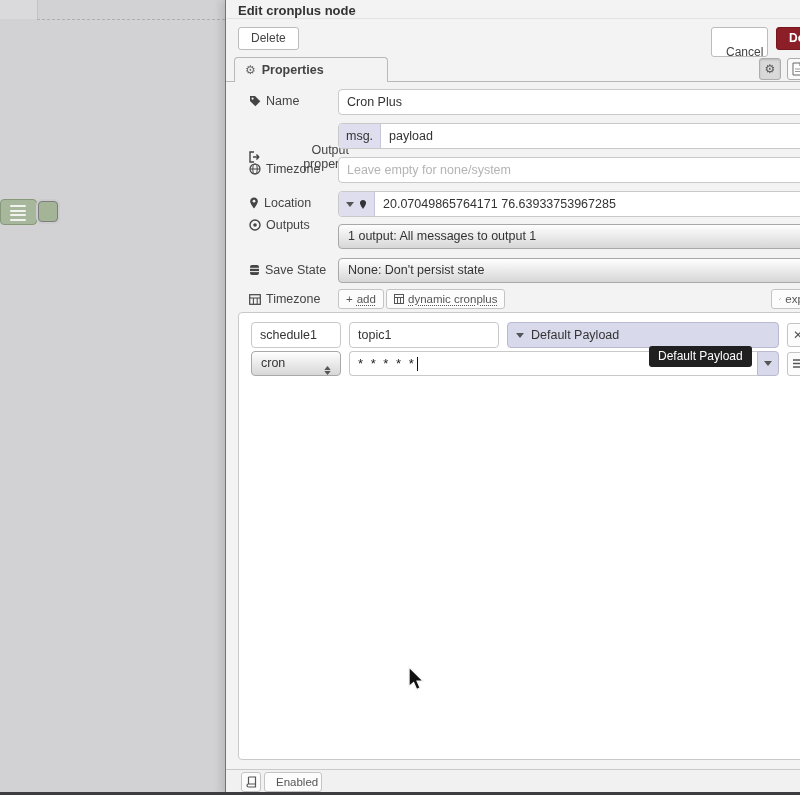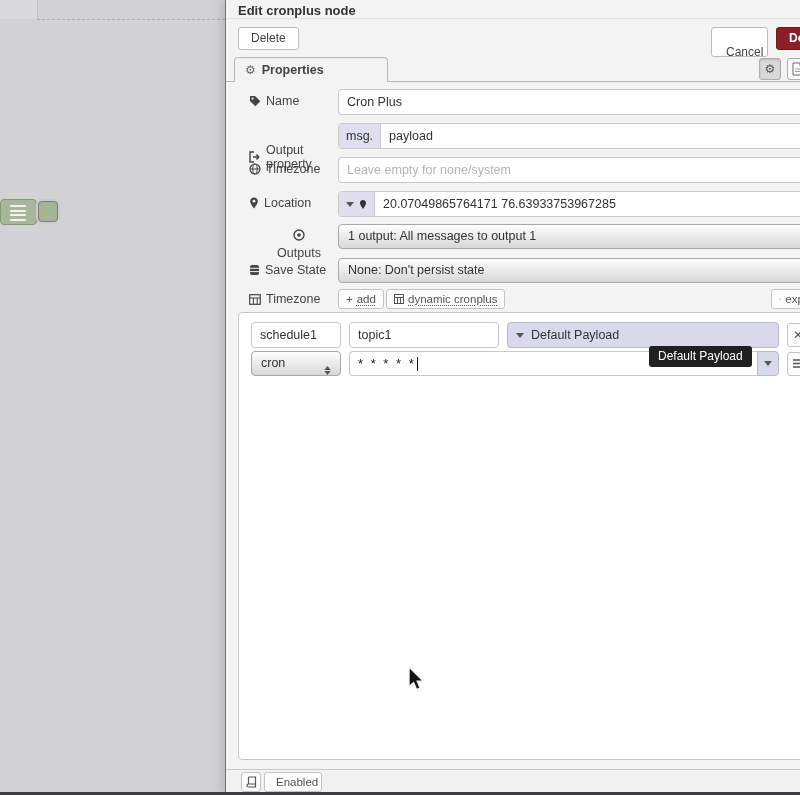--- a/index.html
+++ b/index.html
@@ -24,21 +24,21 @@
 
   
   .tab-line{position:absolute;left:0;top:81px;width:575px;height:0;border-top:1px solid #b9b9b9;}
   .tab{position:absolute;left:8px;top:57px;width:154px;height:25px;box-sizing:border-box;background:#f3f3f4;border:1px solid #b9b9b9;border-bottom:none;border-radius:4px 4px 0 0;font-size:12.5px;font-weight:bold;color:#444;line-height:24px;padding-left:10px;z-index:2;}
   .tab .gear-glyph{color:#666;margin-right:6px;font-size:12px;}
   .icon-btn{position:absolute;top:58px;width:22px;height:22px;box-sizing:border-box;border:1px solid #adadad;border-radius:3px;text-align:center;line-height:20px;font-size:12px;color:#555;}
   .icon-btn.pressed{background:#d9d9da;box-shadow:inset 0 1px 2px rgba(0,0,0,.15);}
   .icon-btn.plain{background:#fafafa;}
 
   
-  .flabel{position:absolute;left:23px;width:100px;font-size:12.5px;color:#444;display:flex;align-items:center;gap:5px;}
+  .flabel{position:absolute;left:23px;width:100px;font-size:12.5px;color:#444;display:flex;align-items:center;gap:5px;text-align:right;}
   .flabel svg{flex:0 0 auto;}
   .inp{position:absolute;box-sizing:border-box;height:26px;background:#fff;border:1px solid #c9c9c9;border-radius:4px;font-size:12.5px;color:#333;padding:3px 8px;font-family:inherit;outline:none;}
   .inp::placeholder{color:#b4b4b4;}
   .ti{position:absolute;box-sizing:border-box;height:26px;background:#fff;border:1px solid #c9c9c9;border-radius:4px;display:flex;align-items:stretch;overflow:hidden;}
   .ti .ti-prefix{background:#dedeef;border-right:1px solid #c6c6dc;display:flex;align-items:center;padding:0 7px;font-size:12.5px;color:#333;gap:5px;}
   .ti input{border:none;outline:none;flex:1;font-size:12.5px;color:#333;padding:0 8px;font-family:inherit;background:#fff;}
   .sel{position:absolute;box-sizing:border-box;height:25px;background:linear-gradient(#fefefe,#d7d7d8);border:1px solid #a8a8a8;border-radius:4px;font-size:12.5px;color:#333;line-height:23px;padding:0 9px;overflow:hidden;white-space:nowrap;}
   .mini-btn{position:absolute;box-sizing:border-box;height:20px;background:#fcfcfc;border:1px solid #c4c4c4;border-radius:3px;font-size:11.5px;color:#555;line-height:18px;padding:0 7px;display:flex;align-items:center;gap:4px;}
   .mini-btn .u{text-decoration:underline dotted;text-underline-offset:2px;}
 
@@ -143,21 +143,21 @@
         <svg width="8" height="5" viewBox="0 0 8 5">
             <polygon points="0,0 8,0 4,5" fill="#555"></polygon>
           </svg>
         <svg width="8" height="11" viewBox="0 0 10 12">
             <path d="M5 0.5 C2.5 0.5 1.2 2.3 1.2 4.2 C1.2 6.8 5 11.5 5 11.5 C5 11.5 8.8 6.8 8.8 4.2 C8.8 2.3 7.5 0.5 5 0.5 Z" fill="#333"></path>
           </svg>
       </span>
       <input value="20.07049865764171 76.63933753967285" style="">
     </div>
 
-    <div class="flabel" style="top:229px;flex-direction:column;">
+    <div class="flabel" style="top:218px;">
       <svg width="12" height="12" viewBox="0 0 12 12">
           <circle cx="6" cy="6" r="5" fill="none" stroke="#444" stroke-width="1.4"></circle>
           <circle cx="6" cy="6" r="1.8" fill="#444"></circle>
         </svg>
       <span>Outputs</span>
     </div>
     <div class="sel" style="left:112px;top:224px;width:475px;">1 output: All messages to output 1</div>
 
     <div class="flabel" style="top:263px;">
       <svg width="11" height="12" viewBox="0 0 11 12">

